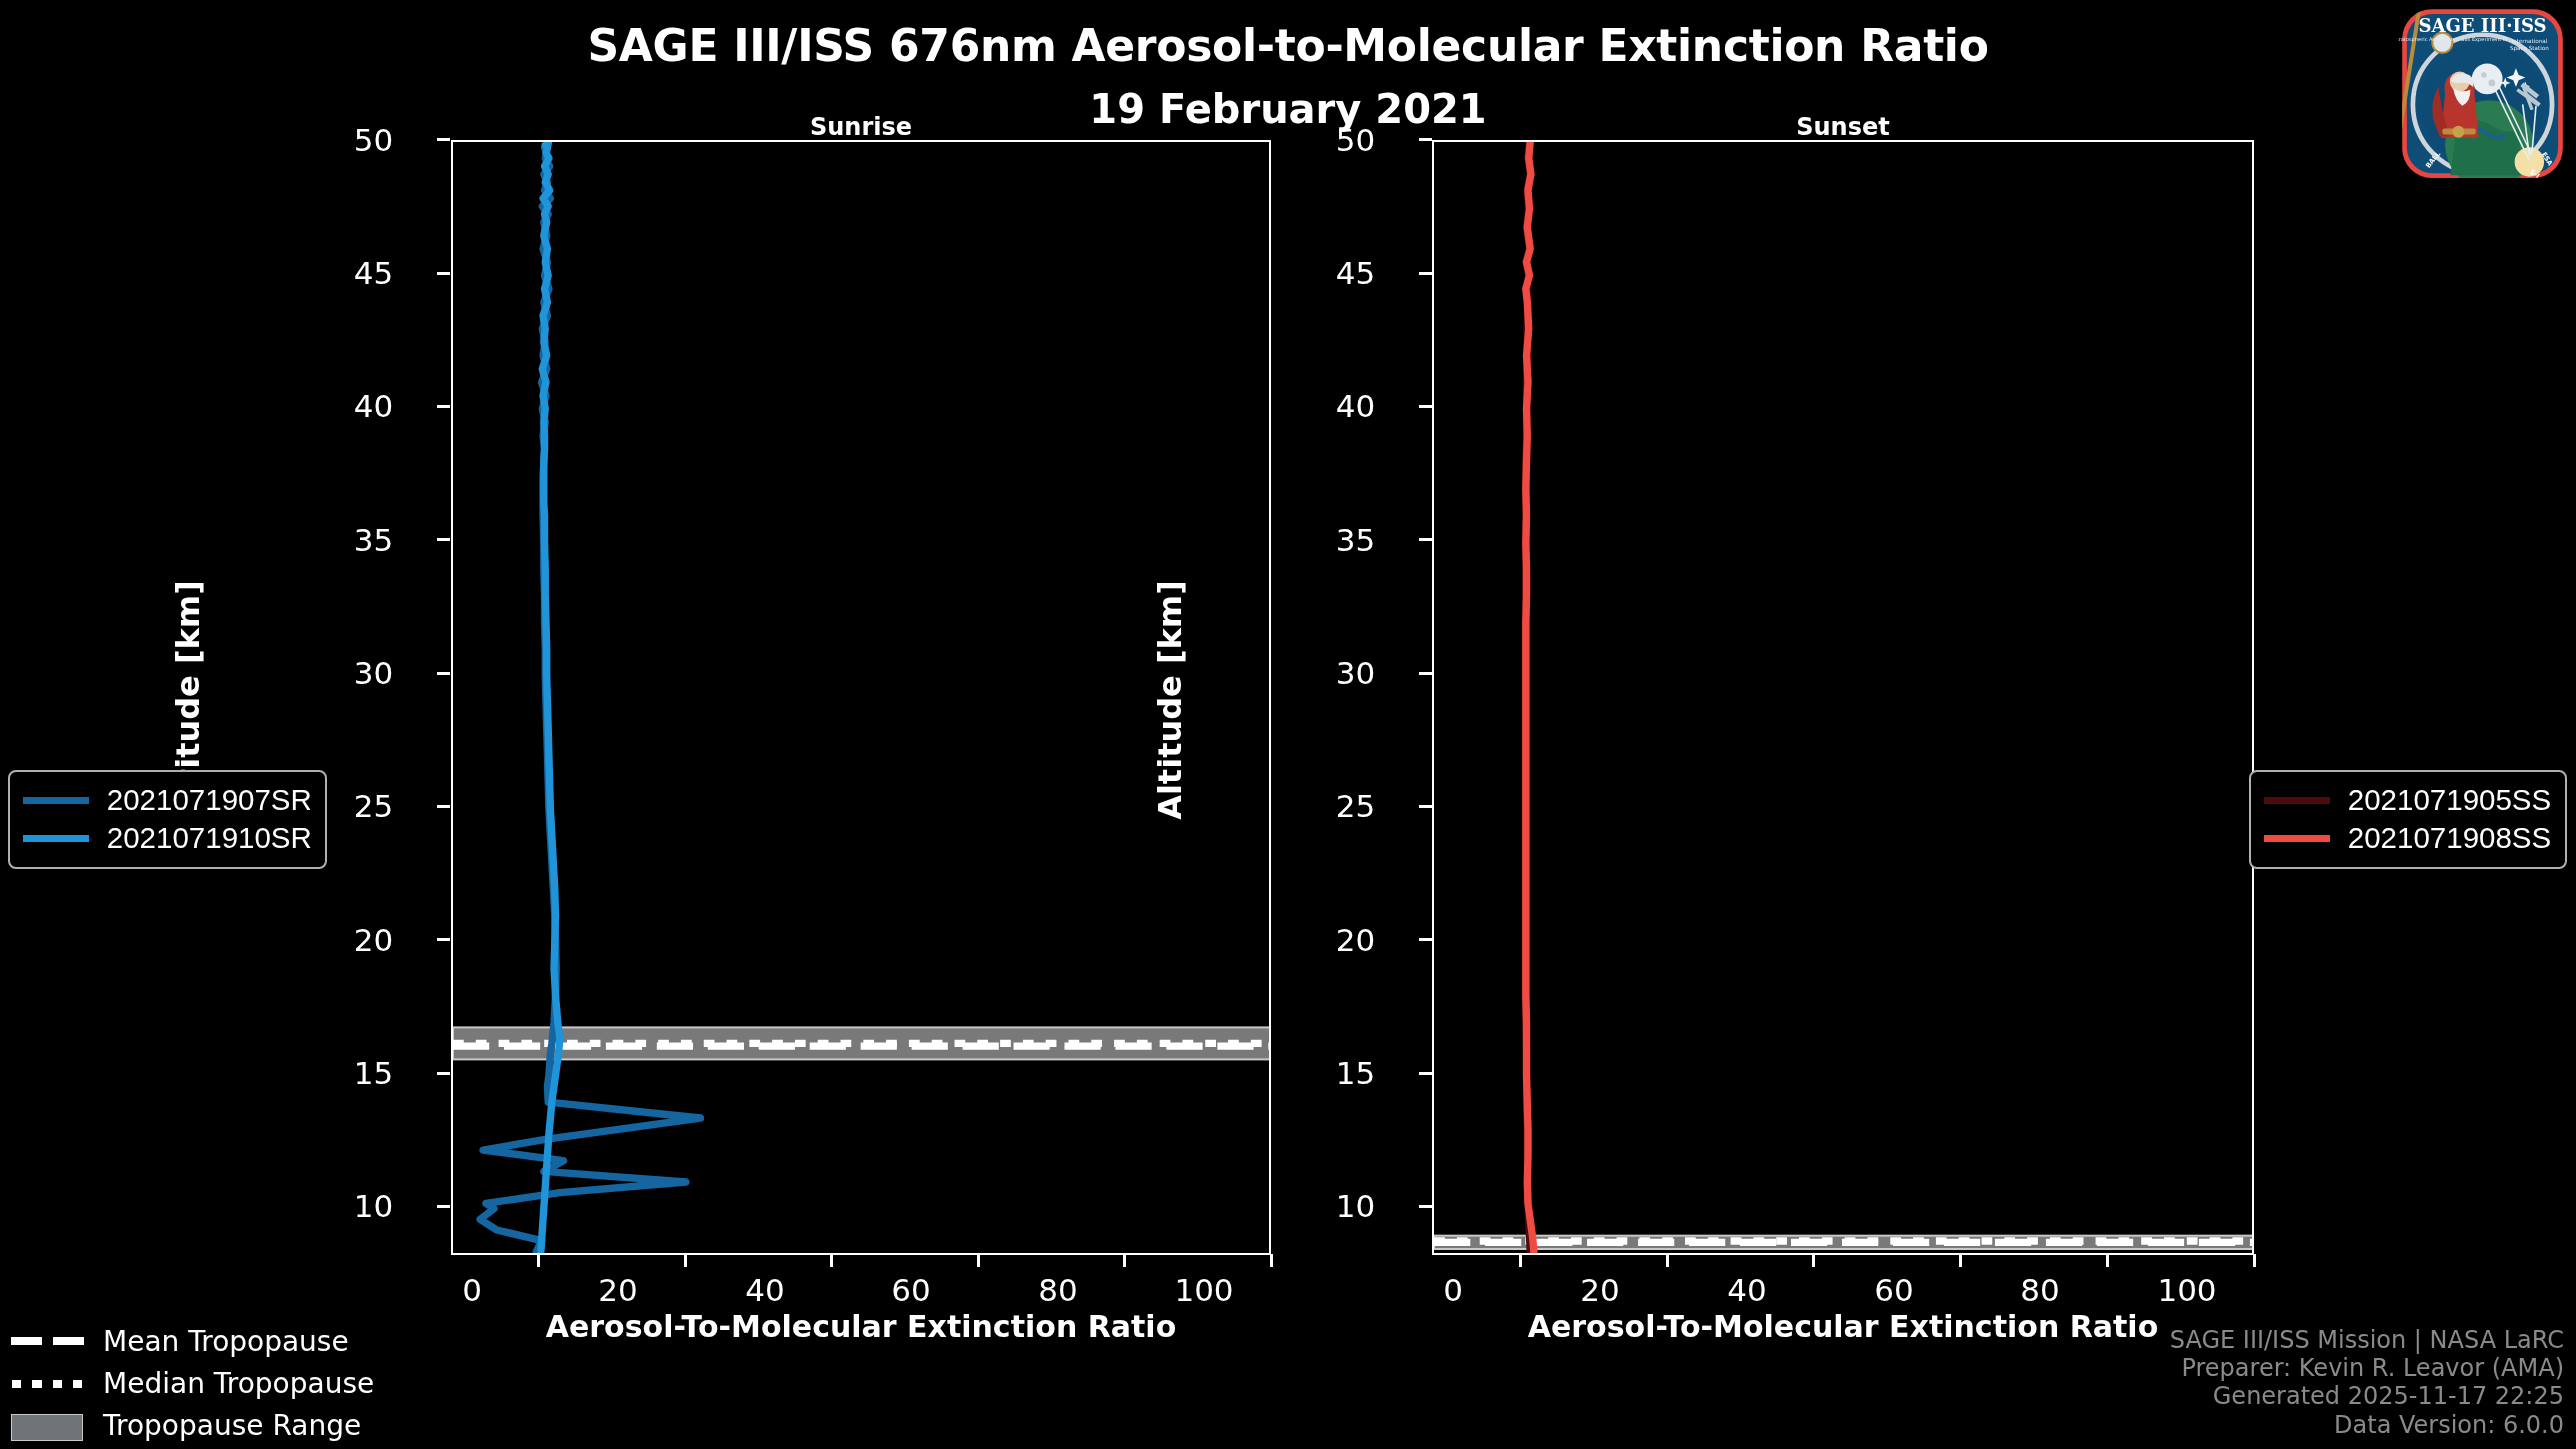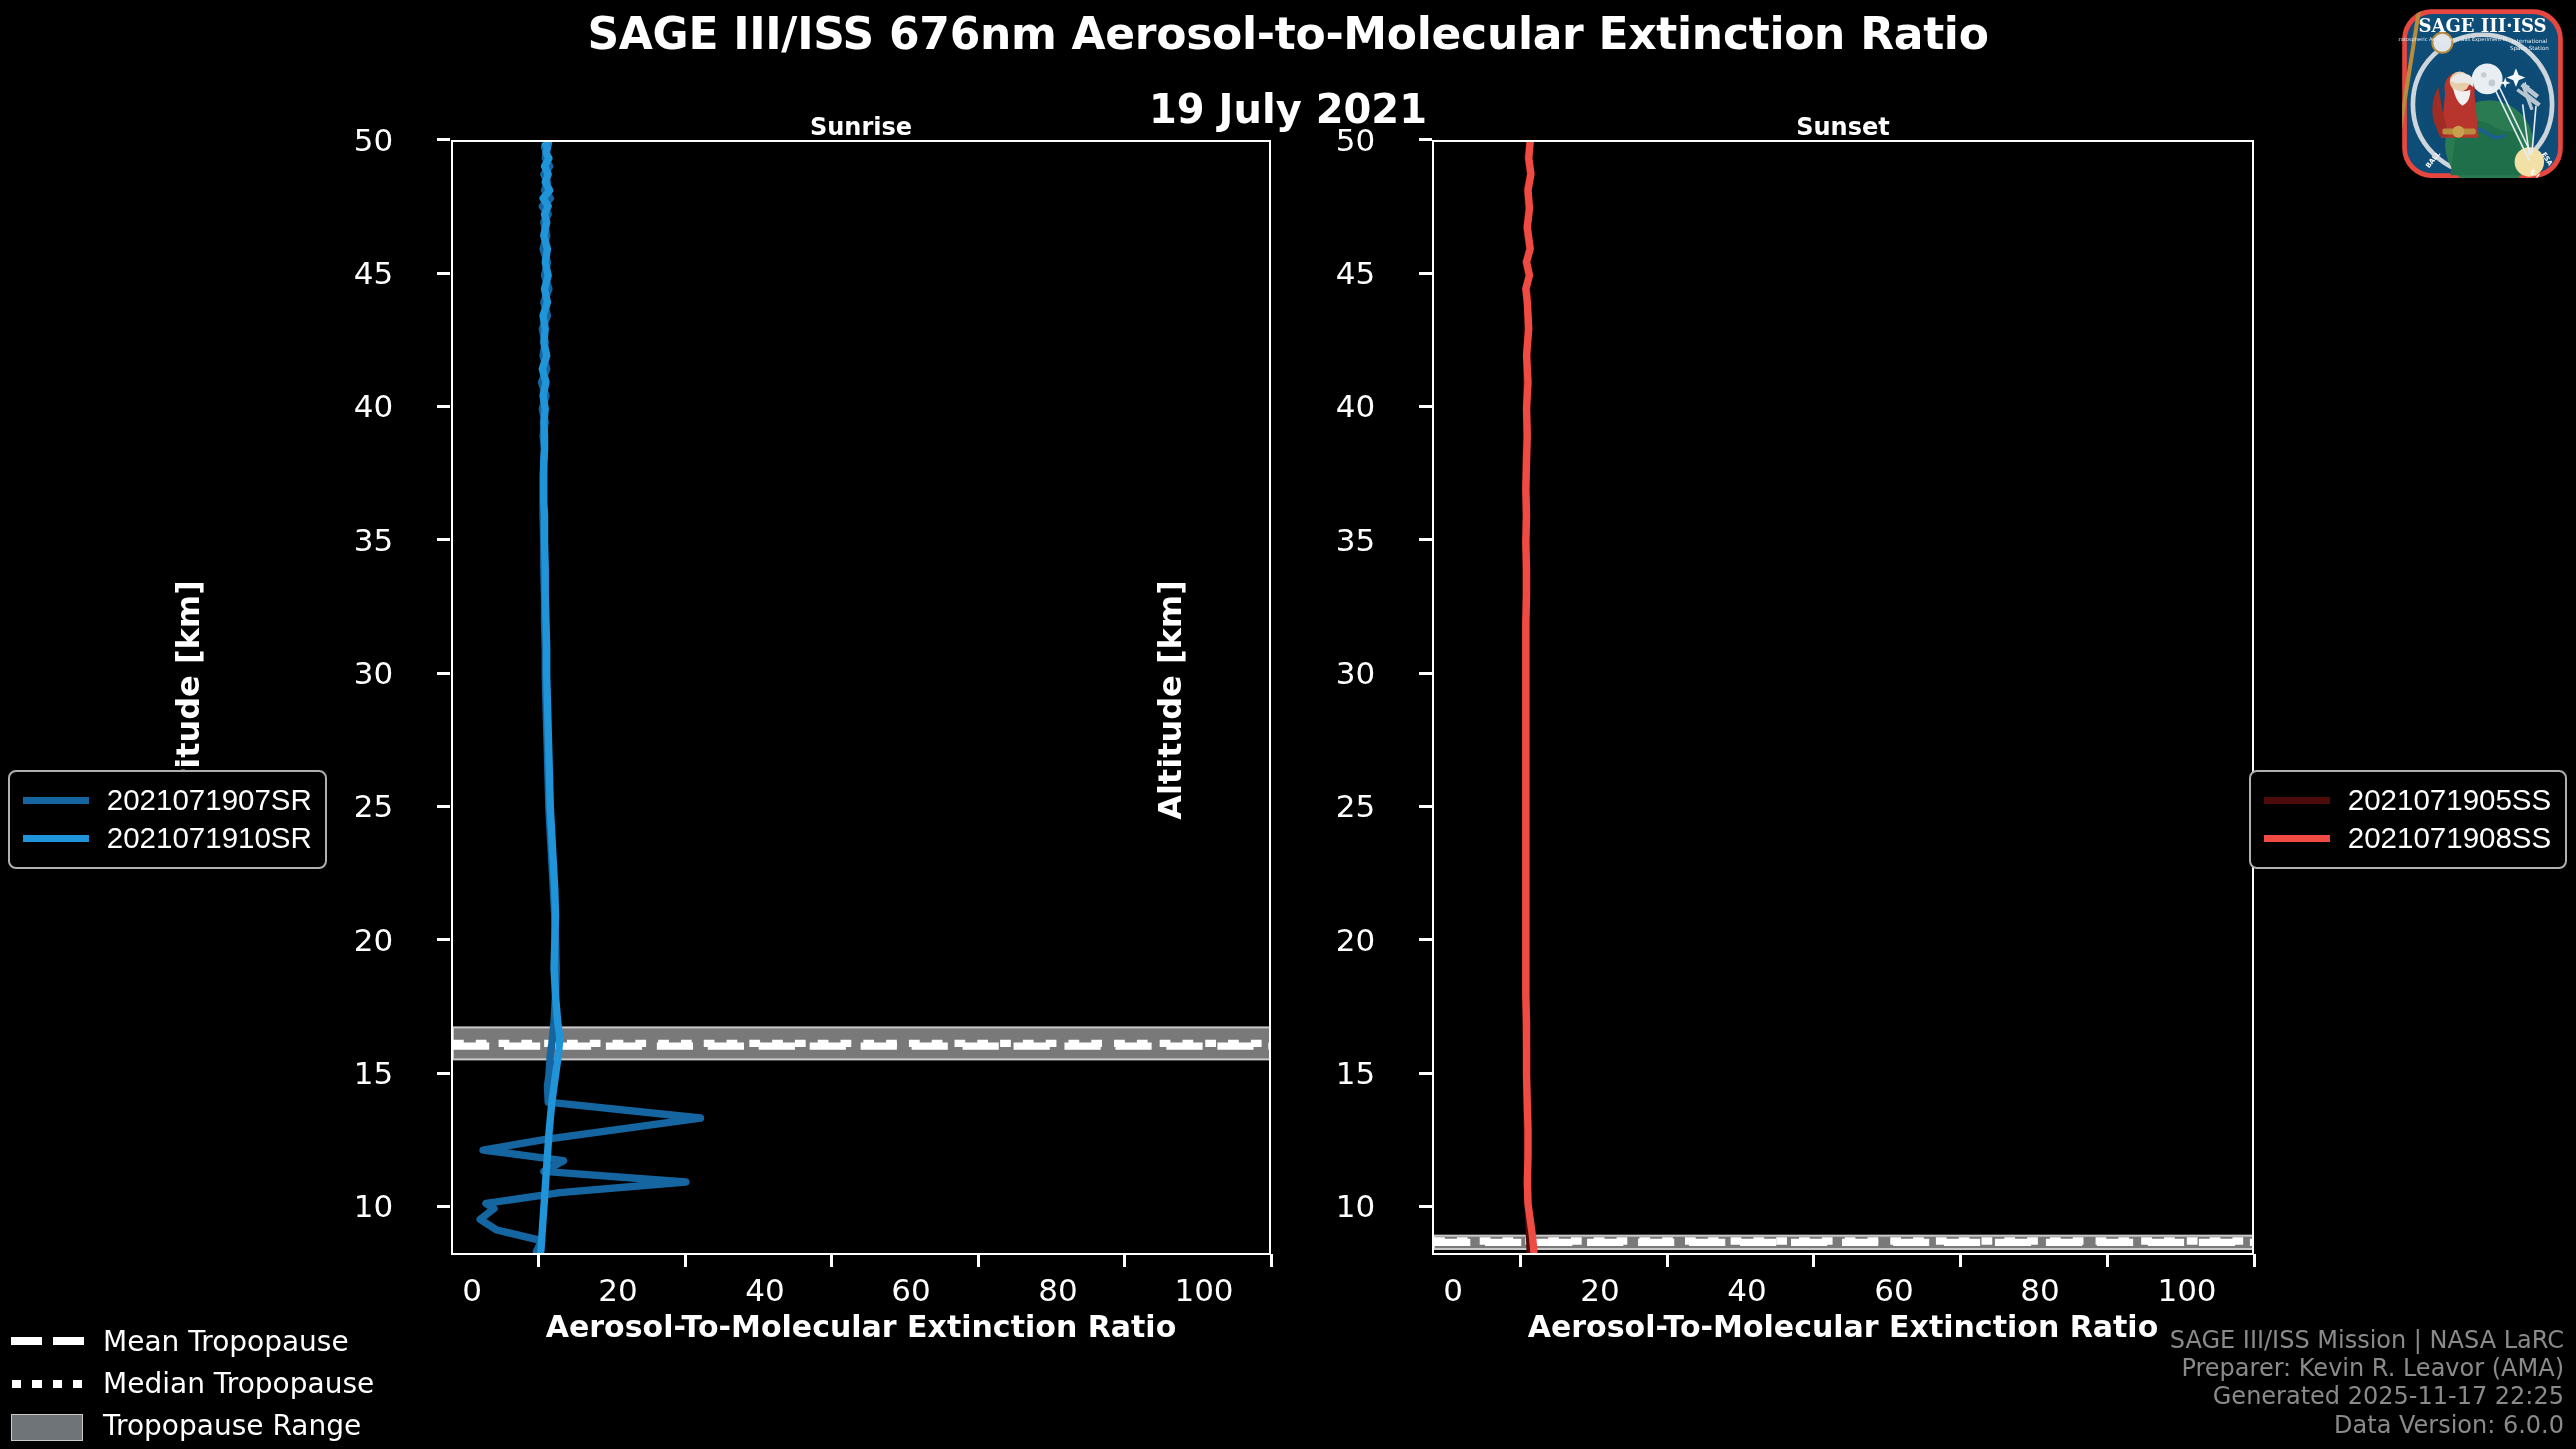--- a/index.html
+++ b/index.html
@@ -6,21 +6,21 @@
   html, body {
     margin: 0; padding: 0;
     background: #000;
     width: 2576px; height: 1449px;
     overflow: hidden;
     font-family: "DejaVu Sans", sans-serif;
   }
   #root { position: relative; width: 2576px; height: 1449px; background:#000; }
 
   .ttl {
-    position:absolute; left:0; right:0; top:8px;
+    position:absolute; left:0; right:0; top:20px;
     text-align:center; color:#fff;
     font-family:"DejaVu Sans", sans-serif;
     font-weight:bold; font-size:44px; letter-spacing:-0.3px;
     white-space:nowrap;
   }
   .subdate {
     position:absolute; left:0; right:0; top:86px;
     text-align:center; color:#fff;
     font-weight:bold; font-size:40px; white-space:nowrap;
   }
@@ -70,21 +70,21 @@
   }
 
   .logo { position:absolute; right:9.4px; top:4px; width:169px; height:178px; }
 </style>
 </head>
 <body>
 
 <div id="root">
 
   <div class="ttl">SAGE III/ISS 676nm Aerosol-to-Molecular Extinction Ratio</div>
-  <div class="subdate">19 July 2021</div>
+  <div class="subdate">19 February 2021</div>
 
   <div class="panel-title" id="t-left" style="left:451px;width:820px;">Sunrise</div>
   <div class="panel-title" id="t-right" style="left:1432px;width:822px;">Sunset</div>
 
   <div class="axes" id="ax-left" style="left:451px;top:140px;width:820px;height:1115px;">
       <svg width="820" height="1115" viewBox="0 0 1223 1662">
         <rect x="0" width="1223" y="1320.0574162679425" height="47.71291866028719" fill="#808080" fill-opacity="0.95" stroke="#c9c9c9" stroke-width="3"></rect>
         <line x1="0" x2="1223" y1="1343.9138755980862" y2="1343.9138755980862" stroke="#ffffff" stroke-width="11" stroke-dasharray="16 18"></line>
         <line x1="0" x2="1223" y1="1347.88995215311" y2="1347.88995215311" stroke="#ffffff" stroke-width="11" stroke-dasharray="54 22"></line>
         <path d="M124.48,1654.05 L132.13,1638.14 L65.52,1622.24 L40.40,1606.33 L61.15,1590.43 L49.14,1582.48 L159.43,1566.57 L347.24,1550.67 L135.40,1534.77 L164.89,1518.86 L44.77,1502.96 L137.59,1487.05 L369.08,1455.24 L141.96,1431.39 L140.86,1407.53 L143.05,1391.63 L144.14,1375.72 L145.23,1359.82 L147.42,1343.91 L150.69,1312.11 L152.88,1272.34 L153.97,1232.58 L152.88,1192.82 L151.78,1153.06 L149.60,1113.30 L147.42,1073.54 L145.23,1033.78 L143.05,994.02 L141.96,954.26 L140.86,914.50 L139.77,874.74 L138.68,834.98 L137.59,795.22 L137.59,755.45 L136.50,715.69 L136.50,675.93 L135.40,636.17 L135.40,596.41 L134.31,556.65 L134.31,536.77 L134.31,516.89 L134.31,497.01 L135.40,477.13 L136.50,457.25 L134.31,437.37 L137.59,417.49 L133.22,397.61 L138.68,377.73 L132.13,357.85 L139.77,337.97 L134.31,318.09 L137.59,298.21 L133.22,278.33 L140.86,258.44 L135.40,238.56 L143.05,218.68 L136.50,198.80 L140.86,178.92 L134.31,159.04 L139.77,139.16 L135.40,119.28 L141.96,107.35 L133.22,95.43 L145.23,83.50 L136.50,71.57 L140.86,59.64 L135.40,47.71 L144.14,35.78 L137.59,23.86 L139.77,15.90 L136.50,7.95 L141.96,3.98 LNaN,0.00" fill="none" stroke="#1565a0" stroke-width="11" stroke-linejoin="round" stroke-linecap="round"></path>

